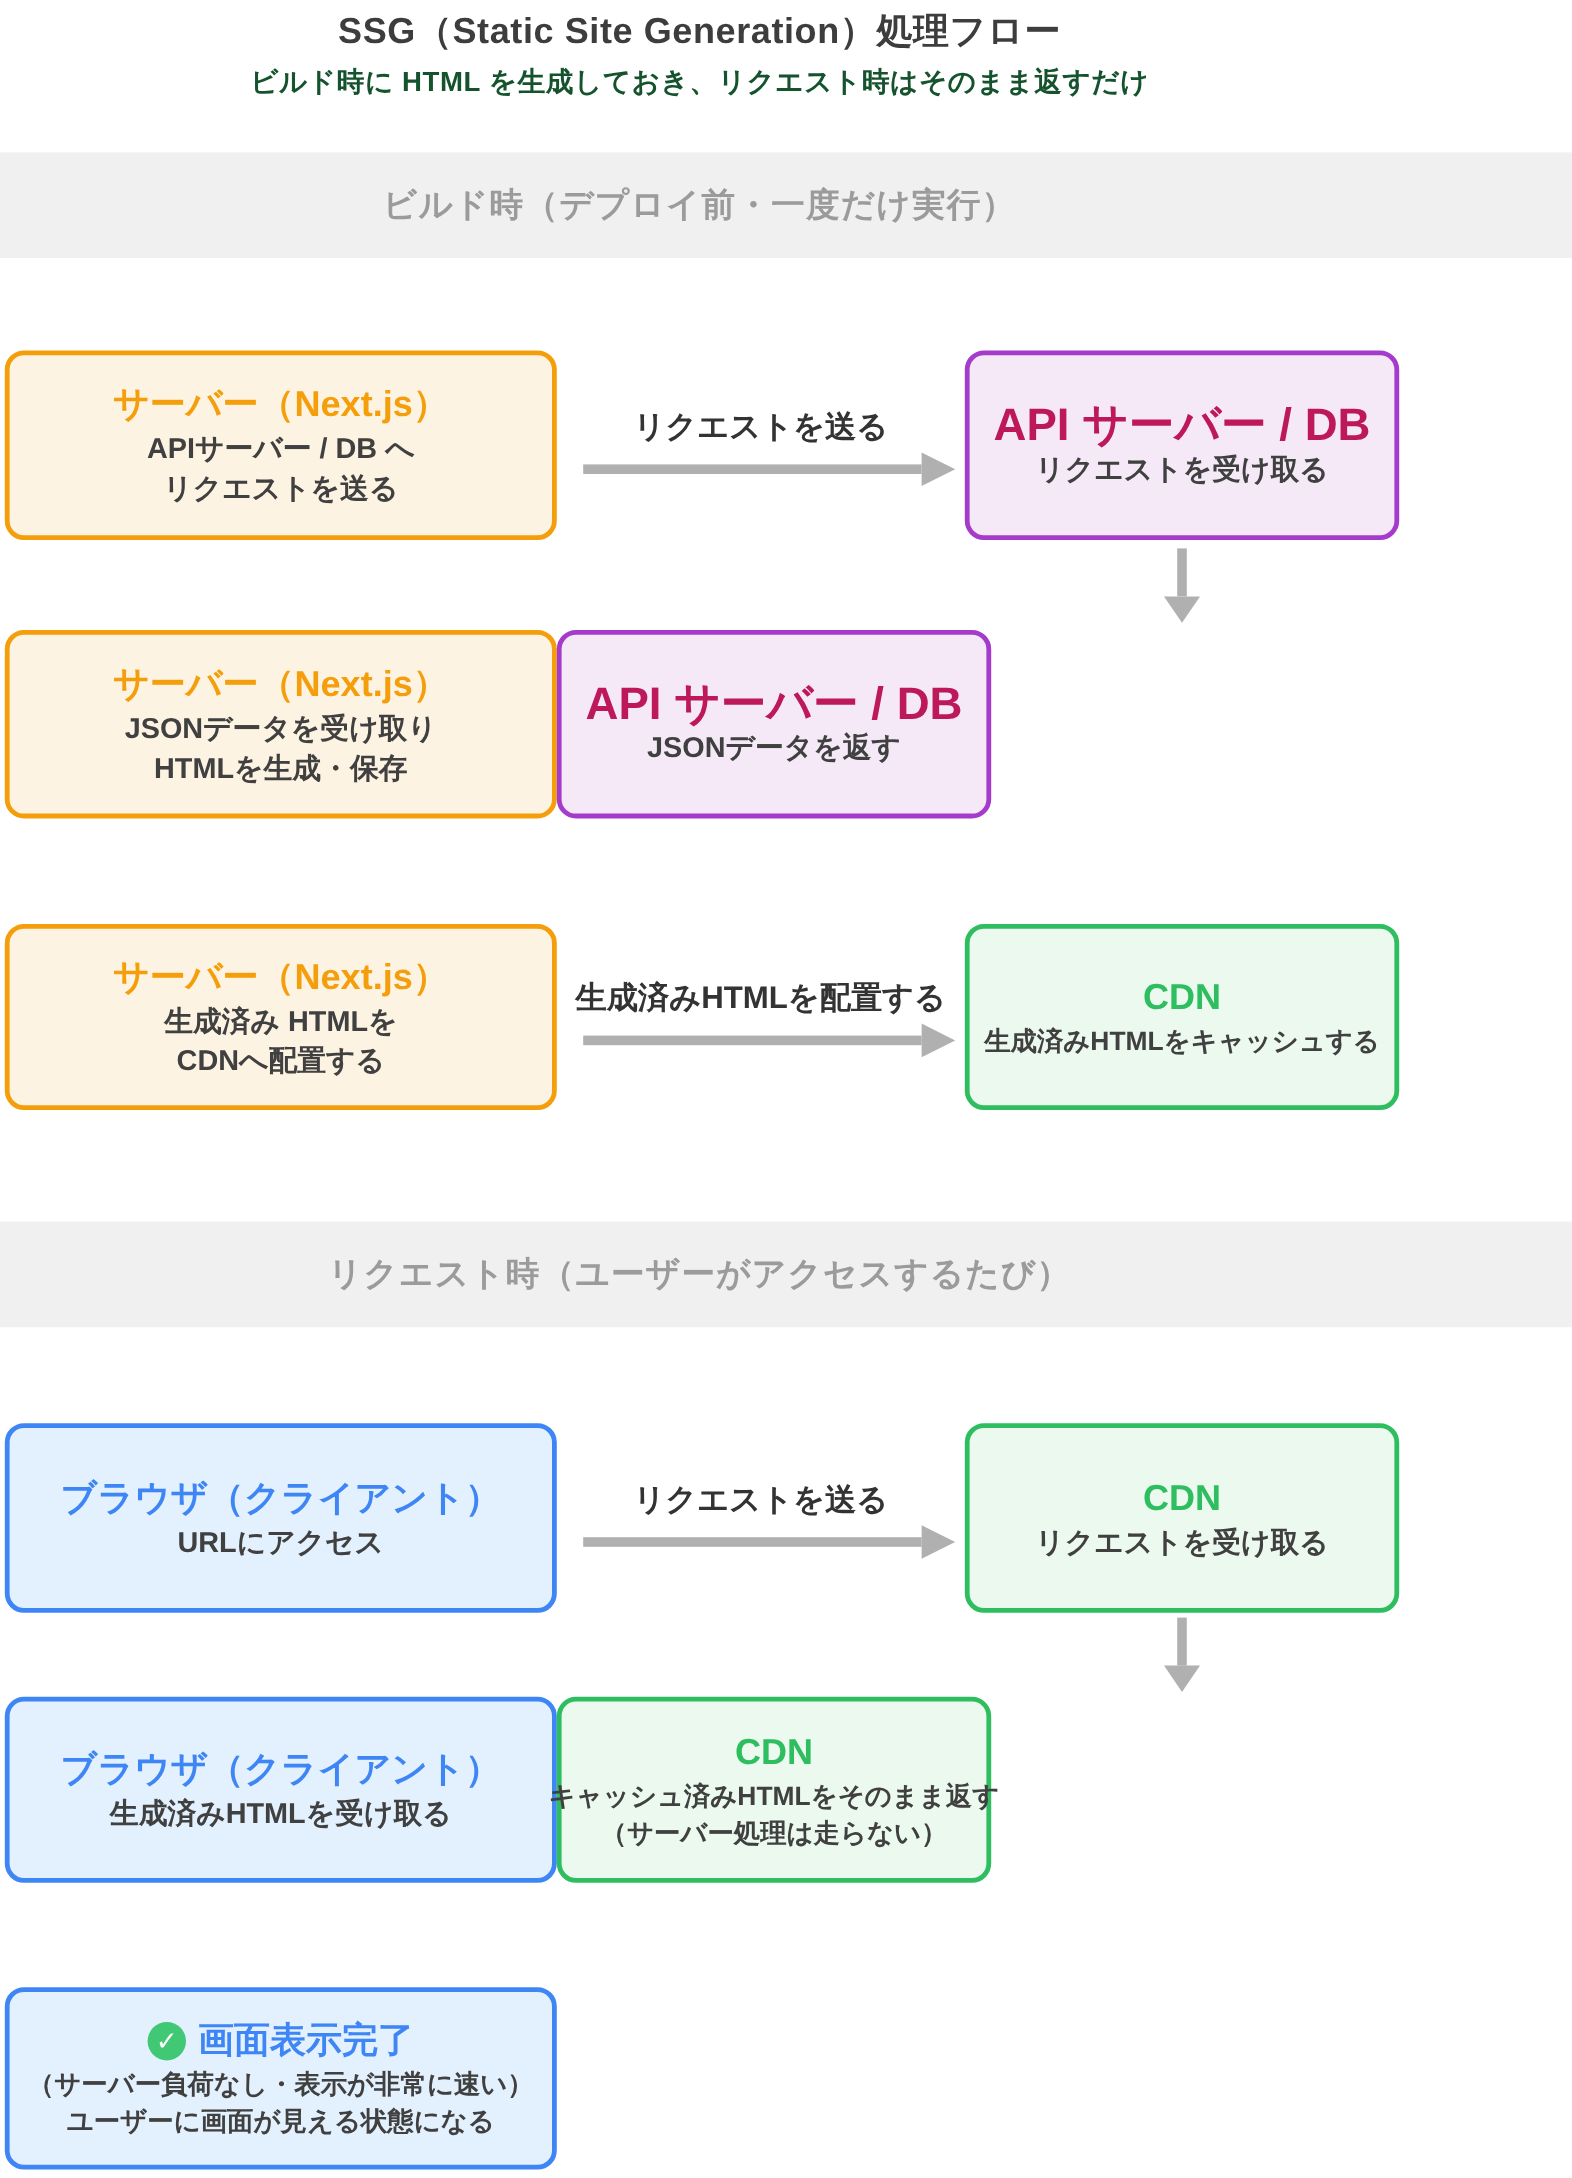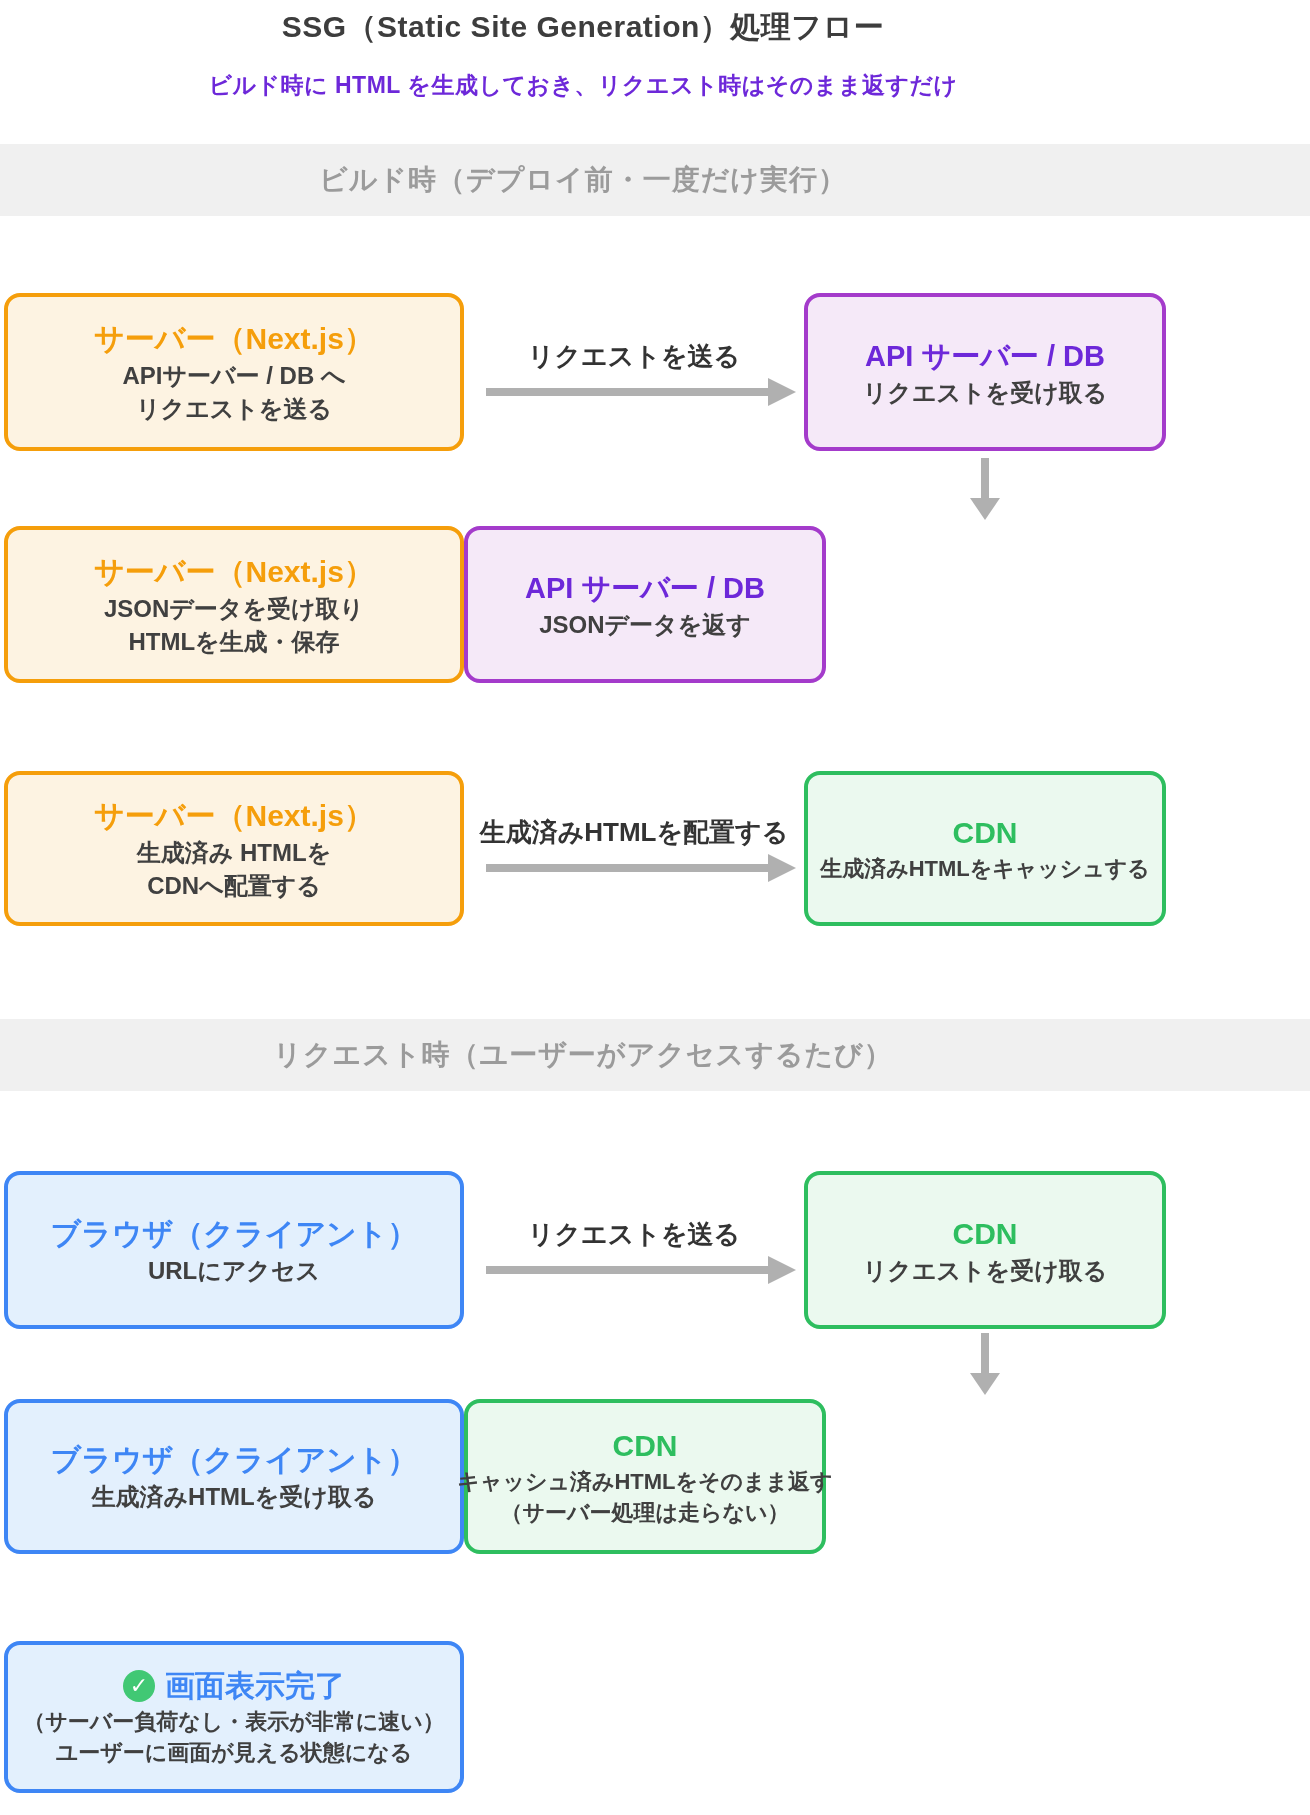--- a/index.html
+++ b/index.html
@@ -4,24 +4,24 @@
 <style>
   * { margin:0; padding:0; box-sizing:border-box; }
   html,body { width:1310px; height:1815px; background:#ffffff; overflow:hidden;
     font-family:"Liberation Sans","DejaVu Sans",sans-serif; font-weight:700; }
 
   .page { width:1310px; height:1815px; position:relative; }
 
   
   .header { padding-top:6px; width:1166px; text-align:center; }
   .main-title { font-size:30px; line-height:42px; color:#3d3d3d; letter-spacing:0.5px; }
-  .sub-title  { font-size:23px; line-height:36px; color:#6d28d9; margin-top:19px; letter-spacing:0.5px; }
-
-  
-  .band { width:1310px; height:72px; background:#f0f0f0; display:flex;
+  .sub-title  { font-size:23px; line-height:36px; color:#14532d; margin-top:2px; letter-spacing:0.5px; }
+
+  
+  .band { width:1310px; height:88px; background:#f0f0f0; display:flex;
     align-items:center; }
   .band-inner { width:1166px; text-align:center; font-size:28px; color:#9b9b9b; letter-spacing:1px; }
   .band1 { margin-top:41px; }
   .band2 { margin-top:93px; }
 
   
   .content { width:1162px; margin-left:4px; }
   .flow-row { display:flex; align-items:stretch; }
   .col-left  { width:460px; flex:none; }
   .col-mid   { width:340px; flex:none; display:flex; flex-direction:column; justify-content:center; padding:0 6px; }
@@ -39,21 +39,21 @@
     justify-content:center; align-items:center; text-align:center; padding:10px 8px; }
   .h-158 { min-height:158px; } .h-157 { min-height:157px; } .h-155 { min-height:155px; }
   .h-152 { min-height:152px; }
   .box-title { font-size:30px; line-height:40px; white-space:nowrap; }
   .box-line  { font-size:24px; line-height:33px; color:#404040; white-space:nowrap; }
   .box-line.small { font-size:22px; line-height:31px; }
 
   .box.orange { border-color:#f59e0b; background:#fdf3e2; }
   .box.orange .box-title { color:#f59e0b; }
   .box.purple { border-color:#a43bcb; background:#f5e9f8; }
-  .box.purple .box-title { color:#6d28d9; font-size:29px; }
+  .box.purple .box-title { color:#be185d; font-size:38px; }
   .box.green  { border-color:#2ebe5f; background:#ebf9ef; }
   .box.green  .box-title { color:#2ebe5f; }
   .box.blue   { border-color:#3e86f5; background:#e3f0fd; }
   .box.blue   .box-title { color:#3e86f5; }
 
   
   .arrow-label { font-size:26px; line-height:34px; color:#333333; text-align:center;
     white-space:nowrap; margin-bottom:5px; }
   .h-arrow { position:relative; height:28px; }
   .h-arrow .shaft { position:absolute; top:10px; height:8px; background:#b0b0b0; }

